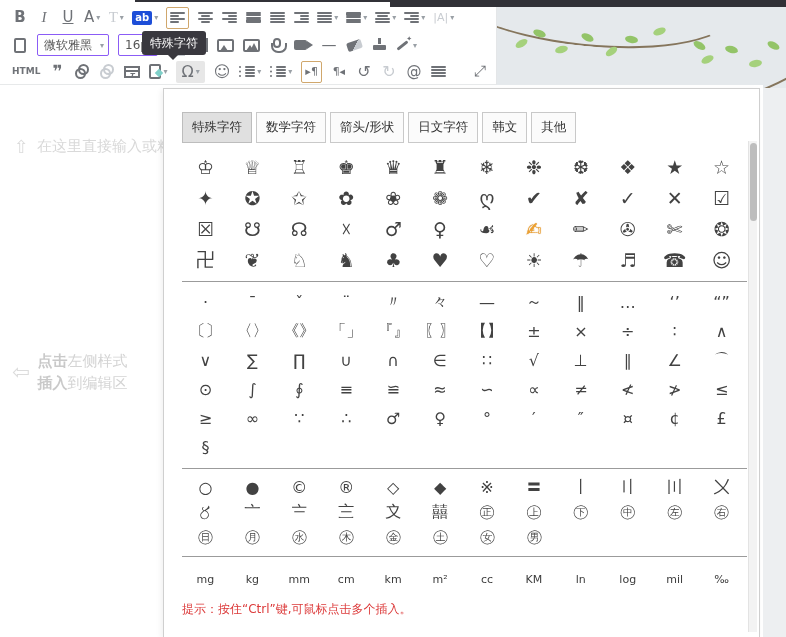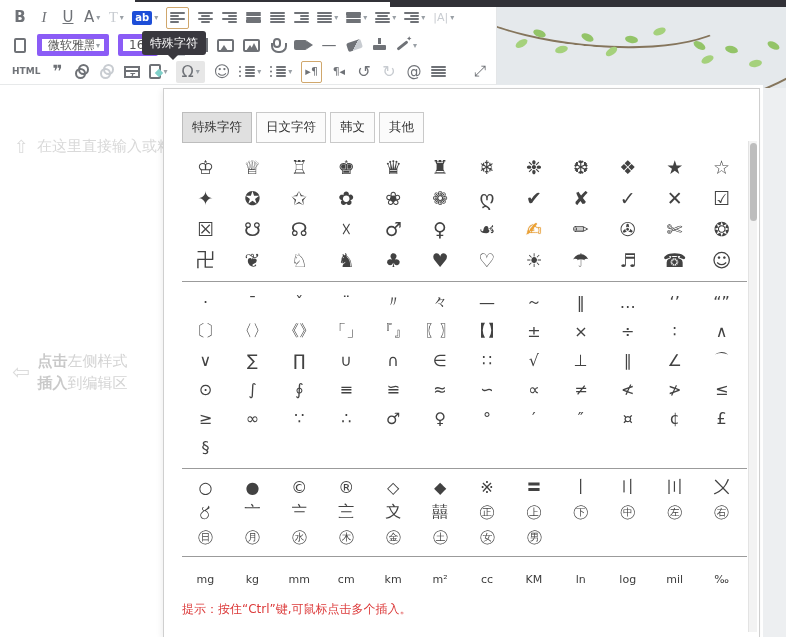--- a/index.html
+++ b/index.html
@@ -59,21 +59,21 @@
   .g.serif{font-family:"Liberation Serif","DejaVu Serif",serif}
   .g.abbox{background:#1d4ed8;color:#fff;font-size:10px;font-weight:bold;padding:2px 3px;border-radius:2px}
   .g.sm{font-size:11px;letter-spacing:0}
   .g.tiny{font-size:9px;font-weight:bold;letter-spacing:0}
   .g.quote{font-size:17px;font-weight:bold}
   .g.omega{font-size:16px}
   .g.emoji{font-size:16px}
   .g.big{font-size:16px}
   .g.corner{font-size:15px}
   .caret{font-size:8px;color:#9aa0a6;margin-left:2px}
-  .tb-select{border:5px solid #8b5cf6;border-radius:2px;height:22px;padding:0 4px 0 6px;display:inline-flex;align-items:center;justify-content:space-between;cursor:pointer}
+  .tb-select{border:1px solid #8b5cf6;border-radius:2px;height:22px;padding:0 4px 0 6px;display:inline-flex;align-items:center;justify-content:space-between;cursor:pointer}
   .tb-select .sel-label{font-size:12px;color:#555;white-space:nowrap;overflow:hidden}
   .tb-row .tbi:last-child.pushright{margin-left:auto;margin-right:2px}
   
   .ic{position:relative;display:inline-flex;flex-direction:column;justify-content:space-between;width:15px;height:11px;flex:none}
   .ic b{display:block;height:2px;width:100%;background:var(--icon_gray,#6f7277);border-radius:1px}
   .ic-left b:nth-child(2),.ic-left b:nth-child(4){width:60%}
   .ic-center b:nth-child(2),.ic-center b:nth-child(4){width:60%;align-self:center}
   .ic-right b:nth-child(2),.ic-right b:nth-child(4){width:60%;align-self:flex-end}
   .ic-bottom b:nth-child(4){height:4px;border-radius:1px}
   .ic-indent b:nth-child(2),.ic-indent b:nth-child(3){width:55%;align-self:flex-end}
@@ -393,20 +393,22 @@
     </div>
 </div>
 
 <div class="tooltip">
   <span>特殊字符</span>
 </div>
 
 <div class="dialog">
   <div class="tabs" id="tabs">
       <span class="tab active">特殊字符</span>
+      <span class="tab">数学字符</span>
+      <span class="tab">箭头/形状</span>
       <span class="tab">日文字符</span>
       <span class="tab">韩文</span>
       <span class="tab">其他</span>
     </div>
   <div class="charwrap" id="charwrap">
       <div class="sec sec-0">
         <div class="crow">
           <span class="cell">♔</span>
           <span class="cell">♕</span>
           <span class="cell">♖</span>

